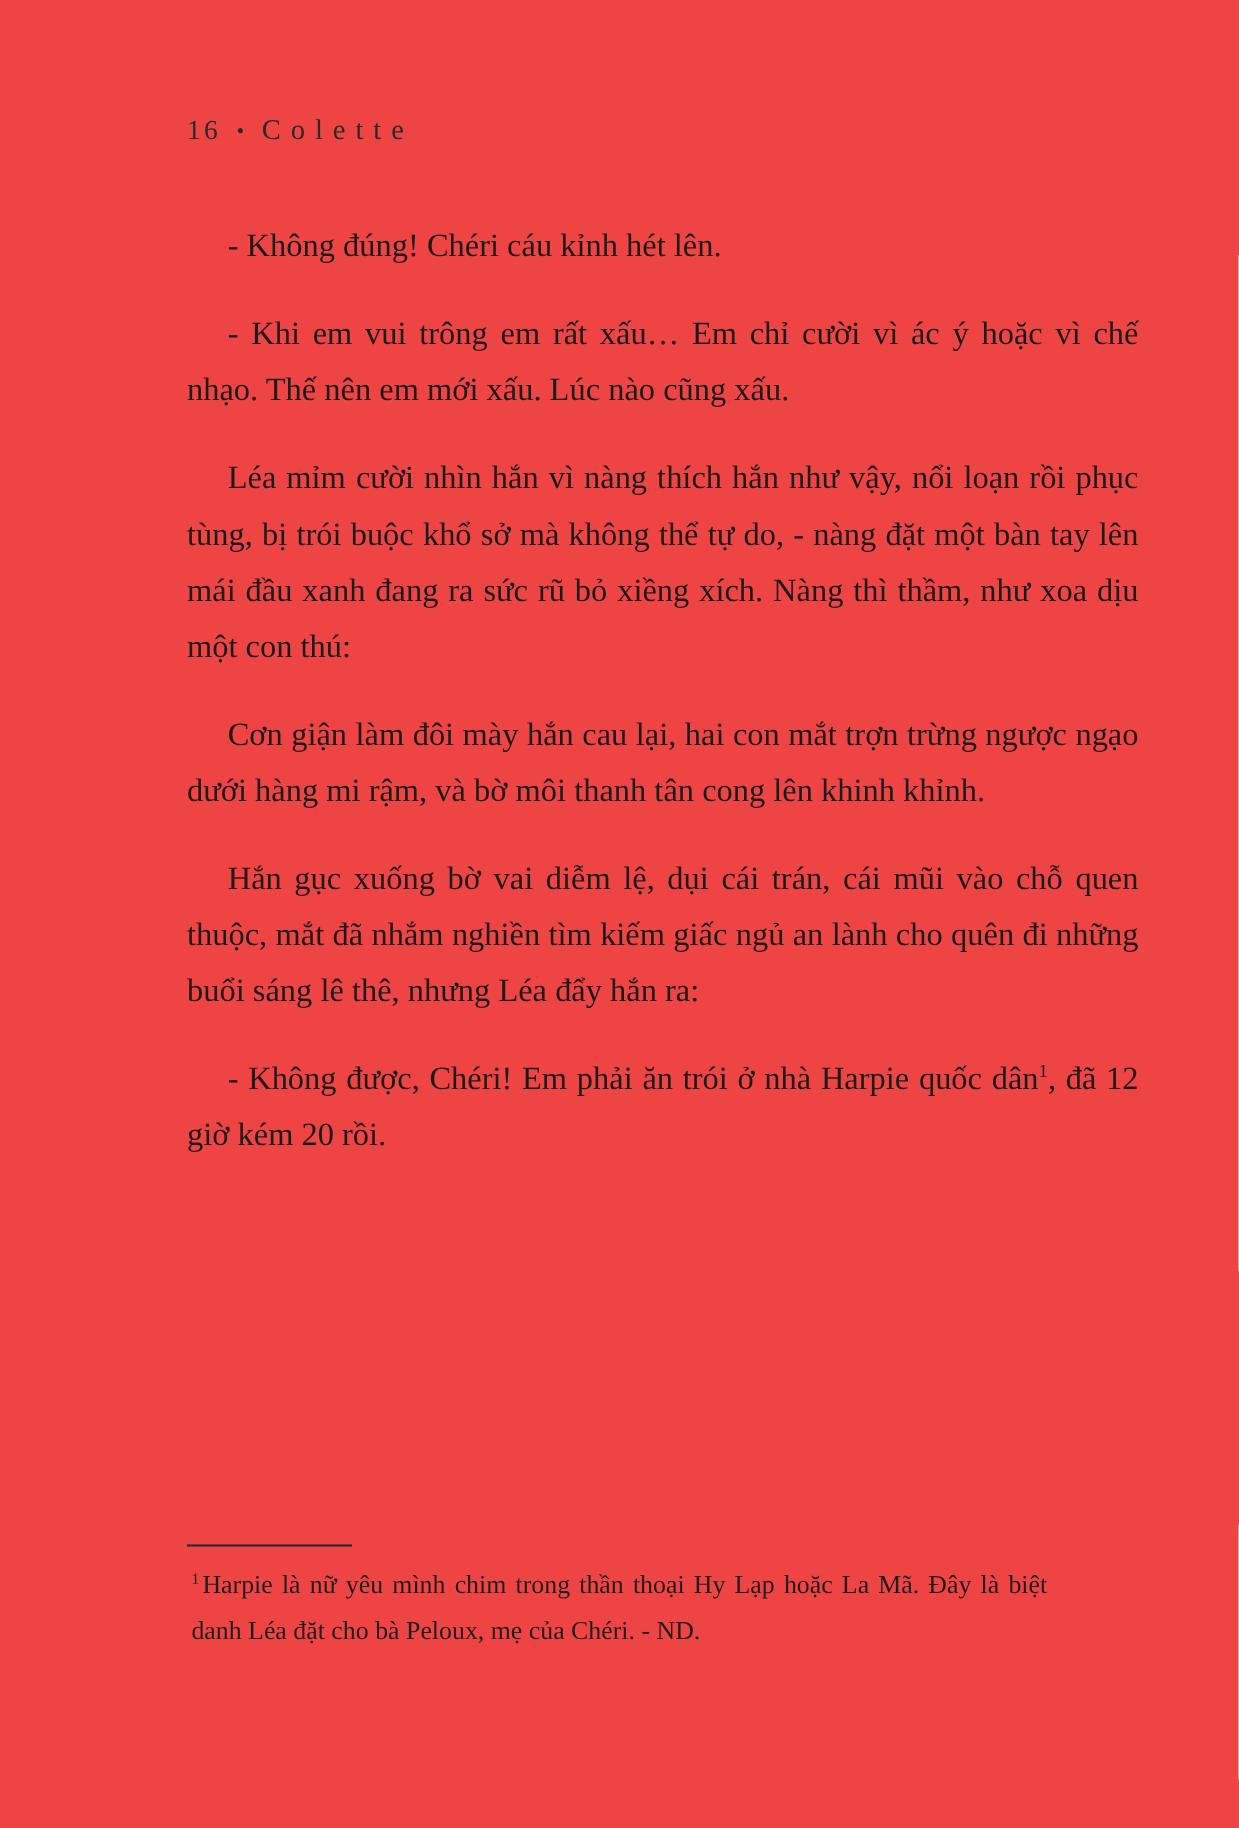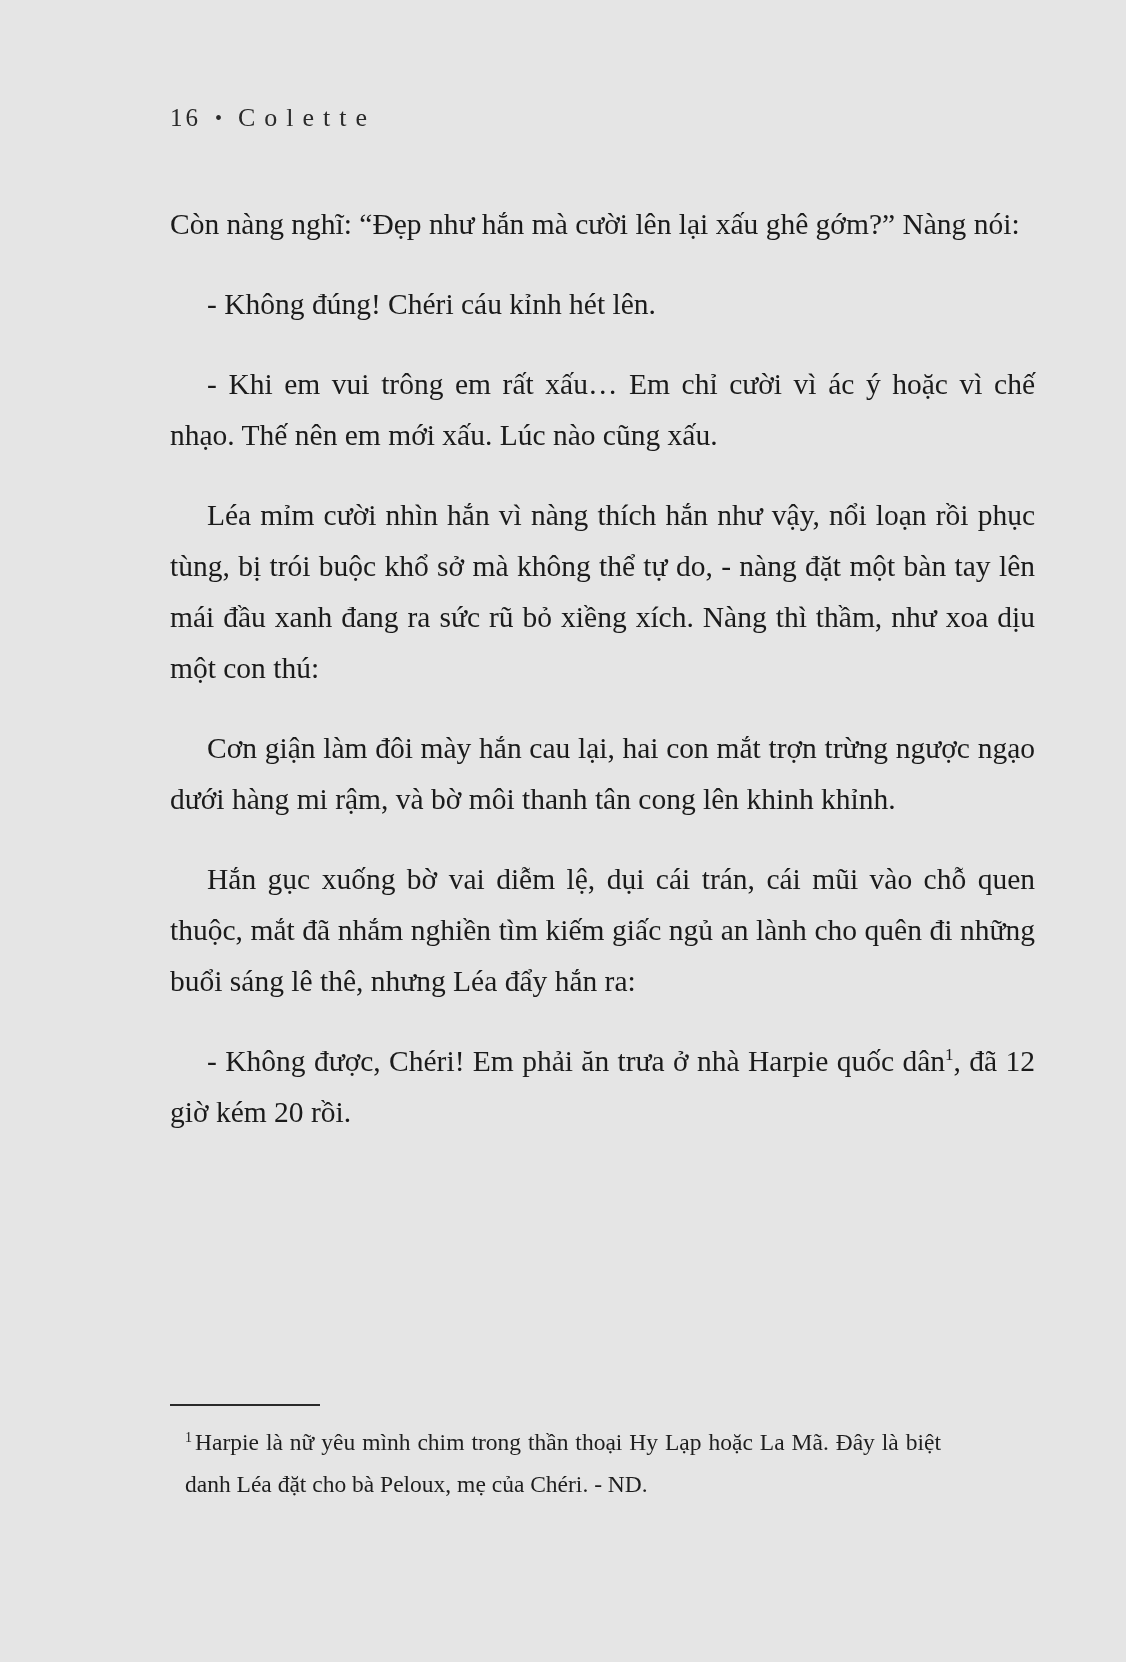--- a/index.html
+++ b/index.html
@@ -4,21 +4,21 @@
 <style>
   html, body {
     margin: 0;
     padding: 0;
     background: #ffffff;
   }
   .page {
     position: relative;
     width: 1126px;
     height: 1662px;
-    background: #e5e5e5;
+    background: #ef4444;
     color: #1b1b1b;
     font-family: "Liberation Serif", "DejaVu Serif", serif;
     box-sizing: border-box;
     padding: 103px 91px 0 170px;
     overflow: hidden;
   }
   .page-header {
     font-size: 25px;
     color: #2a2a2a;
     letter-spacing: 2px;
@@ -64,47 +64,46 @@
   .footnote-rule {
     width: 150px;
     height: 2px;
     background: #2a2a2a;
     margin-bottom: 14px;
   }
   .footnote {
     font-size: 23.5px;
     line-height: 42px;
     text-align: justify;
-    margin: 15px;
+    margin: 4px;
     color: #1e1e1e;
   }
   .footnote sup {
     font-size: 14px;
     line-height: 0;
     vertical-align: 8px;
     margin-right: 3px;
   }
 </style>
 </head>
 <body>
 
 <div class="page">
 
   <header class="page-header">
     <span class="page-number">16</span><span class="bullet">•</span><span class="author">Colette</span>
   </header>
 
   <main class="body-text">
-    <p class="para">Còn nàng nghĩ: “Đẹp như hắn mà cười lên lại xấu ghê gớm?” Nàng nói:</p>
     <p class="para indent">- Không đúng! Chéri cáu kỉnh hét lên.</p>
     <p class="para indent">- Khi em vui trông em rất xấu… Em chỉ cười vì ác ý hoặc vì chế nhạo. Thế nên em mới xấu. Lúc nào cũng xấu.</p>
     <p class="para indent">Léa mỉm cười nhìn hắn vì nàng thích hắn như vậy, nổi loạn rồi phục tùng, bị trói buộc khổ sở mà không thể tự do, - nàng đặt một bàn tay lên mái đầu xanh đang ra sức rũ bỏ xiềng xích. Nàng thì thầm, như xoa dịu một con thú:</p>
     <p class="para indent">Cơn giận làm đôi mày hắn cau lại, hai con mắt trợn trừng ngược ngạo dưới hàng mi rậm, và bờ môi thanh tân cong lên khinh khỉnh.</p>
     <p class="para indent">Hắn gục xuống bờ vai diễm lệ, dụi cái trán, cái mũi vào chỗ quen thuộc, mắt đã nhắm nghiền tìm kiếm giấc ngủ an lành cho quên đi những buổi sáng lê thê, nhưng Léa đẩy hắn ra:</p>
-    <p class="para indent"><span>- Không được, Chéri! Em phải ăn trưa ở nhà Harpie quốc dân</span><sup>1</sup><span>, đã 12 giờ kém 20 rồi.</span></p>
+    <p class="para indent"><span>- Không được, Chéri! Em phải ăn trói ở nhà Harpie quốc dân</span><sup>1</sup><span>, đã 12 giờ kém 20 rồi.</span></p>
   </main>
 
   <footer class="footnote-section">
     <div class="footnote-rule"></div>
     <p class="footnote"><sup>1</sup><span>Harpie là nữ yêu mình chim trong thần thoại Hy Lạp hoặc La Mã. Đây là biệt danh Léa đặt cho bà Peloux, mẹ của Chéri. - ND.</span></p>
   </footer>
 
 </div>
 
 </body></html>

